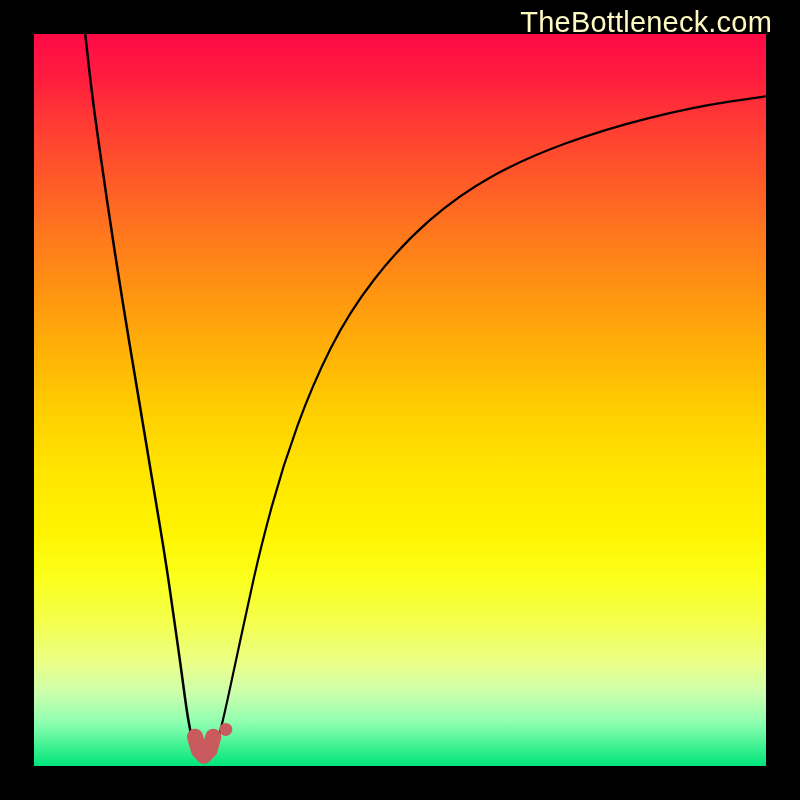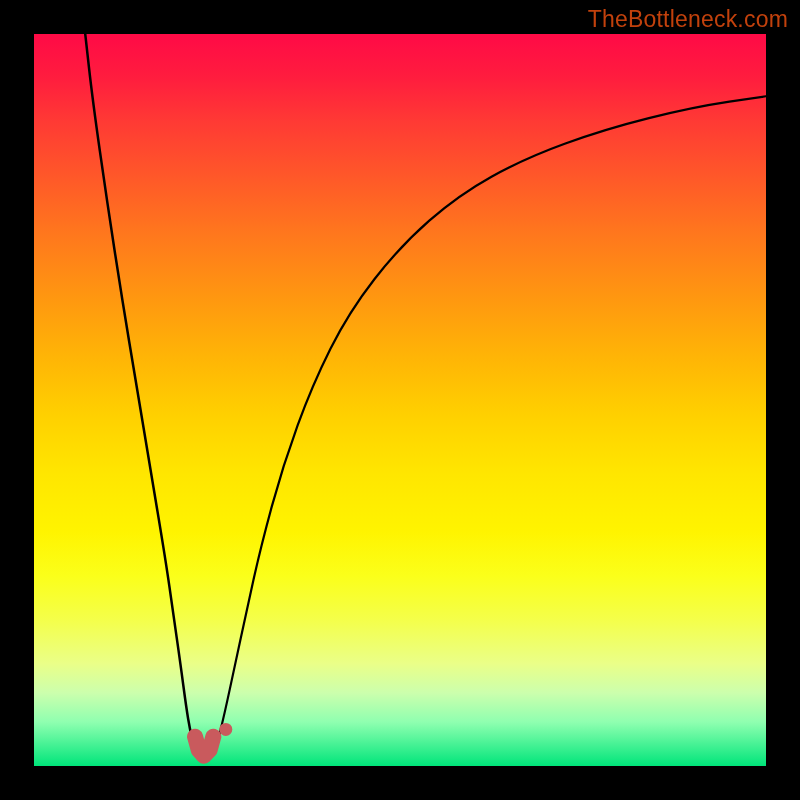--- a/index.html
+++ b/index.html
@@ -47,23 +47,23 @@
       #00e57a 100%
     );
   }
   .curve-svg {
     position: absolute;
     inset: 0;
   }
   .attribution {
     position: absolute;
     top: 6px;
-    right: 12px;
-    color: #c2410c;
-    font-size: 23px;
+    right: 28px;
+    color: #fef9c3;
+    font-size: 29px;
     font-weight: 400;
     letter-spacing: 0.2px;
   }
 </style>
 </head>
 <body>
 
 <div class="frame">
   <div class="plot">
     <div class="gradient"></div>

